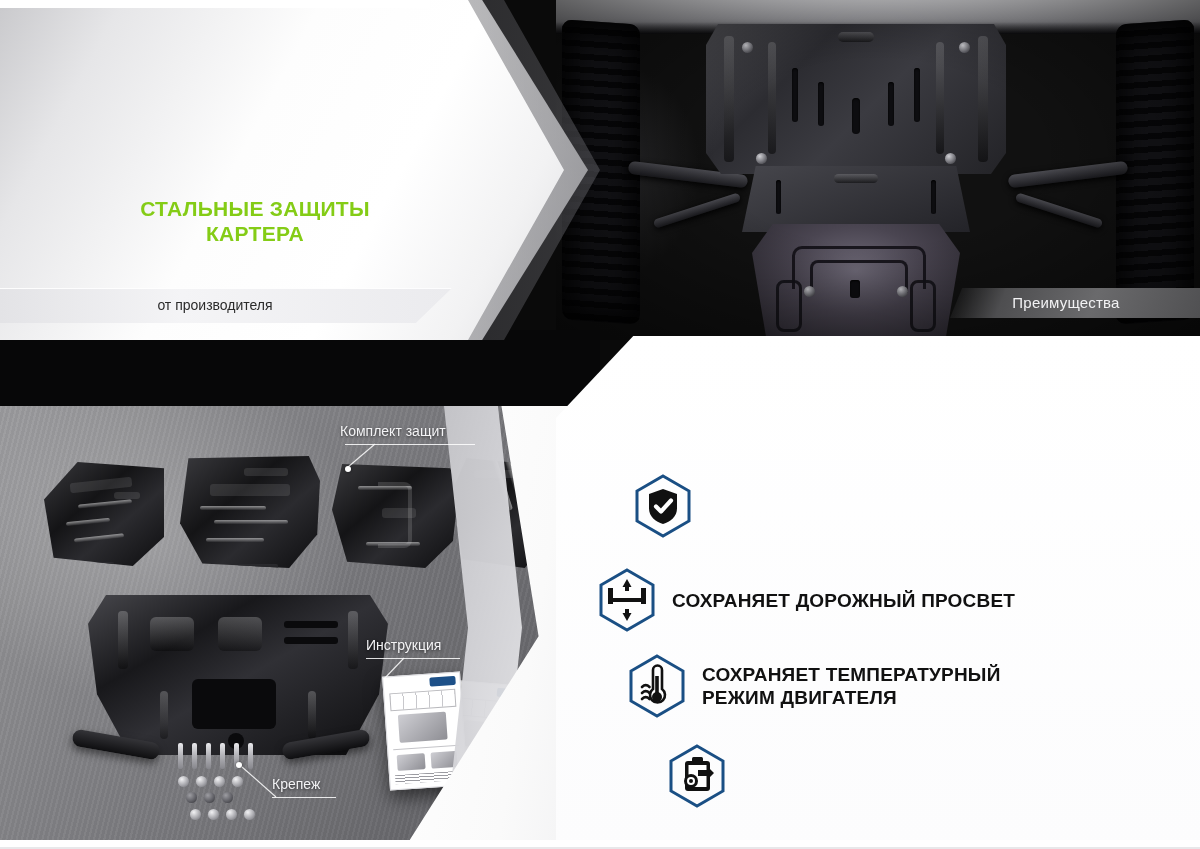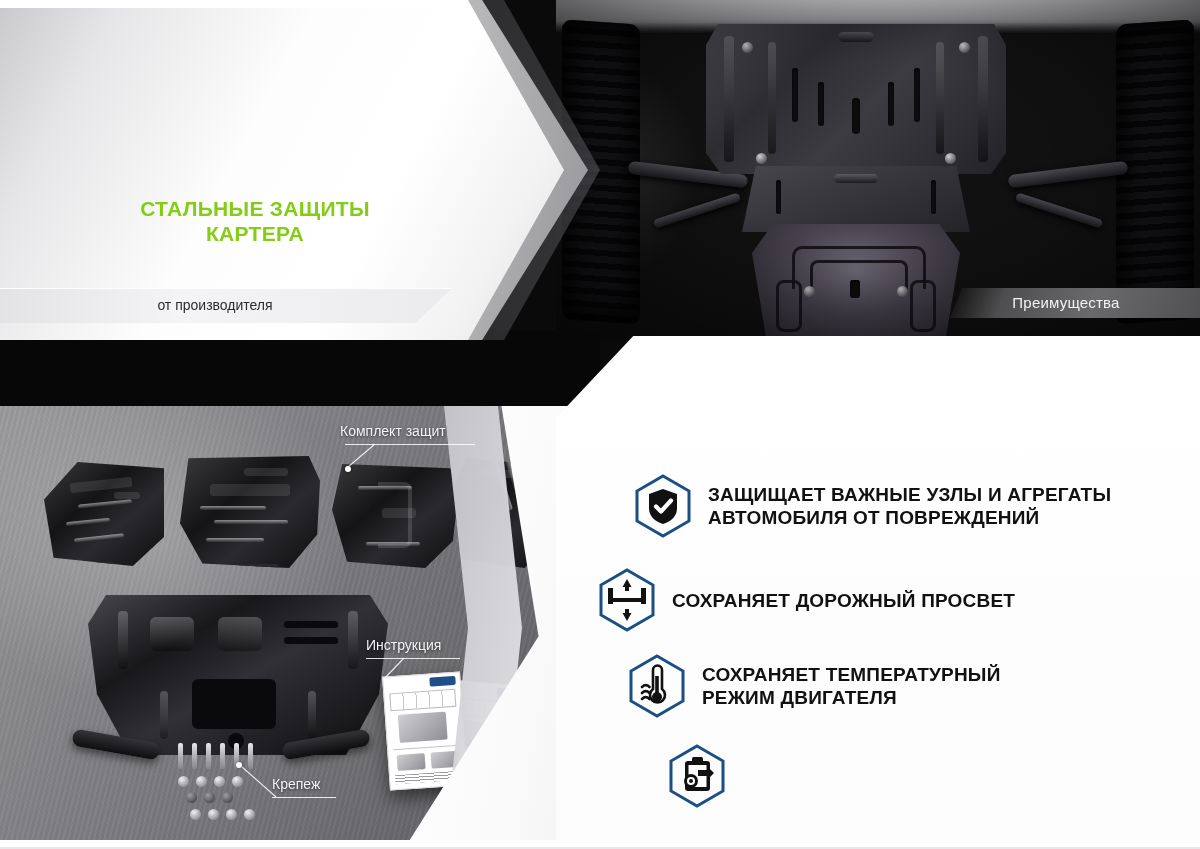--- a/index.html
+++ b/index.html
@@ -385,22 +385,20 @@
 
 
     <div class="feat-row" style="left:78px;top:138px;">
       <div class="hexwrap">
         <svg width="58" height="64" viewBox="0 0 58 64">
           <polygon points="29,2 55,17 55,47 29,62 3,47 3,17" fill="none" stroke="#1a4f84" stroke-width="3"></polygon>
           <path d="M29 15 L43 20 V34c0 9-6.5 13.5-14 16-7.5-2.5-14-7-14-16V20z" fill="#111"></path>
           <path d="M22 32.5 l5 5 10-11" fill="none" stroke="#fff" stroke-width="4.2" stroke-linecap="round" stroke-linejoin="round"></path>
         </svg>
       </div>
-      <div class="feat-txt">ЗАЩИЩАЕТ ВАЖНЫЕ УЗЛЫ И АГРЕГАТЫ
-АВТОМОБИЛЯ ОТ ПОВРЕЖДЕНИЙ</div>
     </div>
 
     <div class="feat-row" style="left:42px;top:232px;">
       <div class="hexwrap">
         <svg width="58" height="64" viewBox="0 0 58 64">
           <polygon points="29,2 55,17 55,47 29,62 3,47 3,17" fill="none" stroke="#1a4f84" stroke-width="3"></polygon>
           <g fill="#111">
             <rect x="10" y="20" width="5" height="16"></rect>
             <rect x="43" y="20" width="5" height="16"></rect>
             <rect x="10" y="30" width="38" height="4"></rect>

